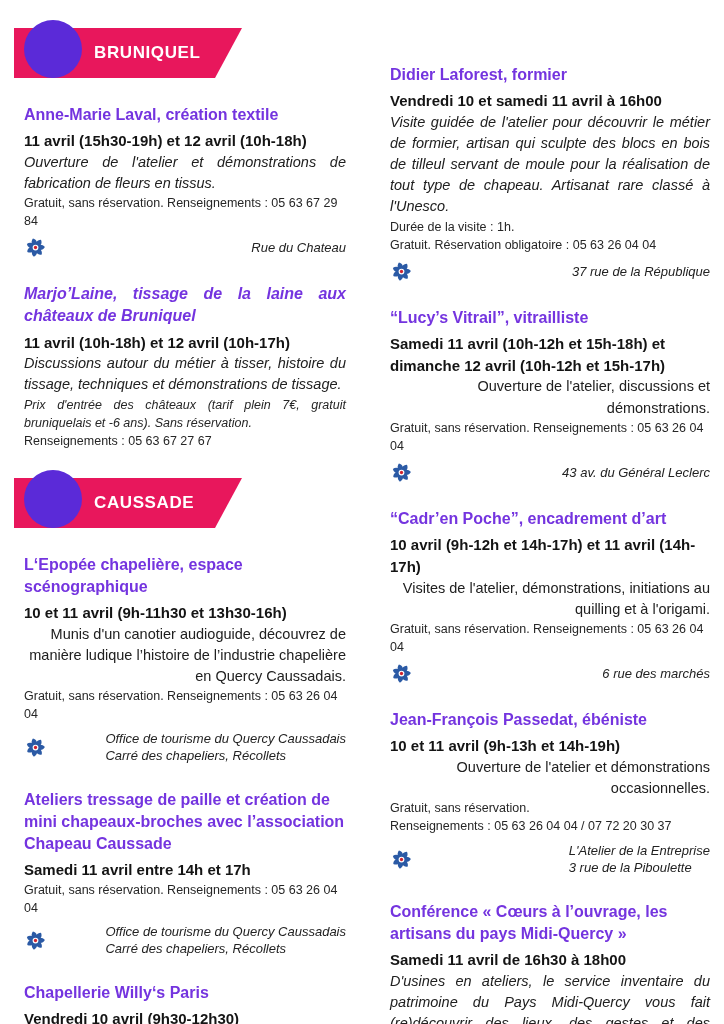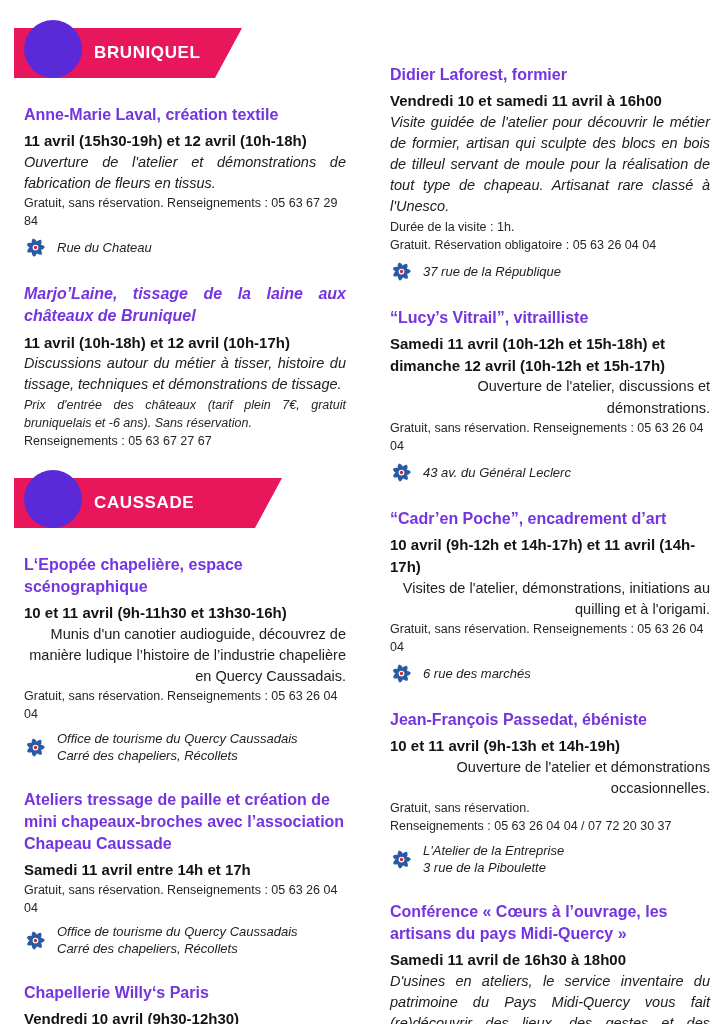--- a/index.html
+++ b/index.html
@@ -29,36 +29,36 @@
   .banner .circle{
     position:absolute;width:58px;height:58px;border-radius:50%;
     background:var(--circle-purple);left:10px;top:-8px;z-index:2;
   }
   .banner .label{
     position:absolute;left:80px;top:50%;transform:translateY(-50%);
     color:#fff;font-weight:bold;font-size:17px;letter-spacing:.6px;z-index:3;
     white-space:nowrap;
   }
   .banner.first{margin-top:28px;}
-  .banner.later{margin-top:28px;padding-left:40px;}
+  .banner.later{margin-top:28px;}
 
   
   .entry{margin-bottom:24px;}
   .title{
     color:var(--title-purple);font-size:16px;font-weight:bold;
     line-height:1.38;margin:0 0 4px;
   }
   .title .ital{}
   .dates{font-weight:bold;font-size:15px;line-height:1.45;margin:0;color:#141414;}
   .desc{font-size:14.5px;line-height:1.46;margin:0;color:#202020;text-align:right;}
   .note{font-size:12.5px;line-height:1.45;margin:0;color:#262626;}
   .justify{text-align:justify;font-style:italic;}
   .loc{
     display:flex;align-items:center;gap:10px;margin-top:6px;
-    font-size:13px;font-style:italic;color:#222;line-height:1.35;
+    font-size:13px;font-style:italic;color:#222;line-height:1.35;justify-content:space-between;
   }
   .loc .lines{display:flex;flex-direction:column;}
   .pinwheel{flex:0 0 auto;display:block;}
   .pinwheel path{fill:var(--icon-blue);}
   .pinwheel .dot{fill:var(--icon-red);}
   .pinwheel .hub{fill:#ffffff;}
 </style>
 </head>
 <body>
 

